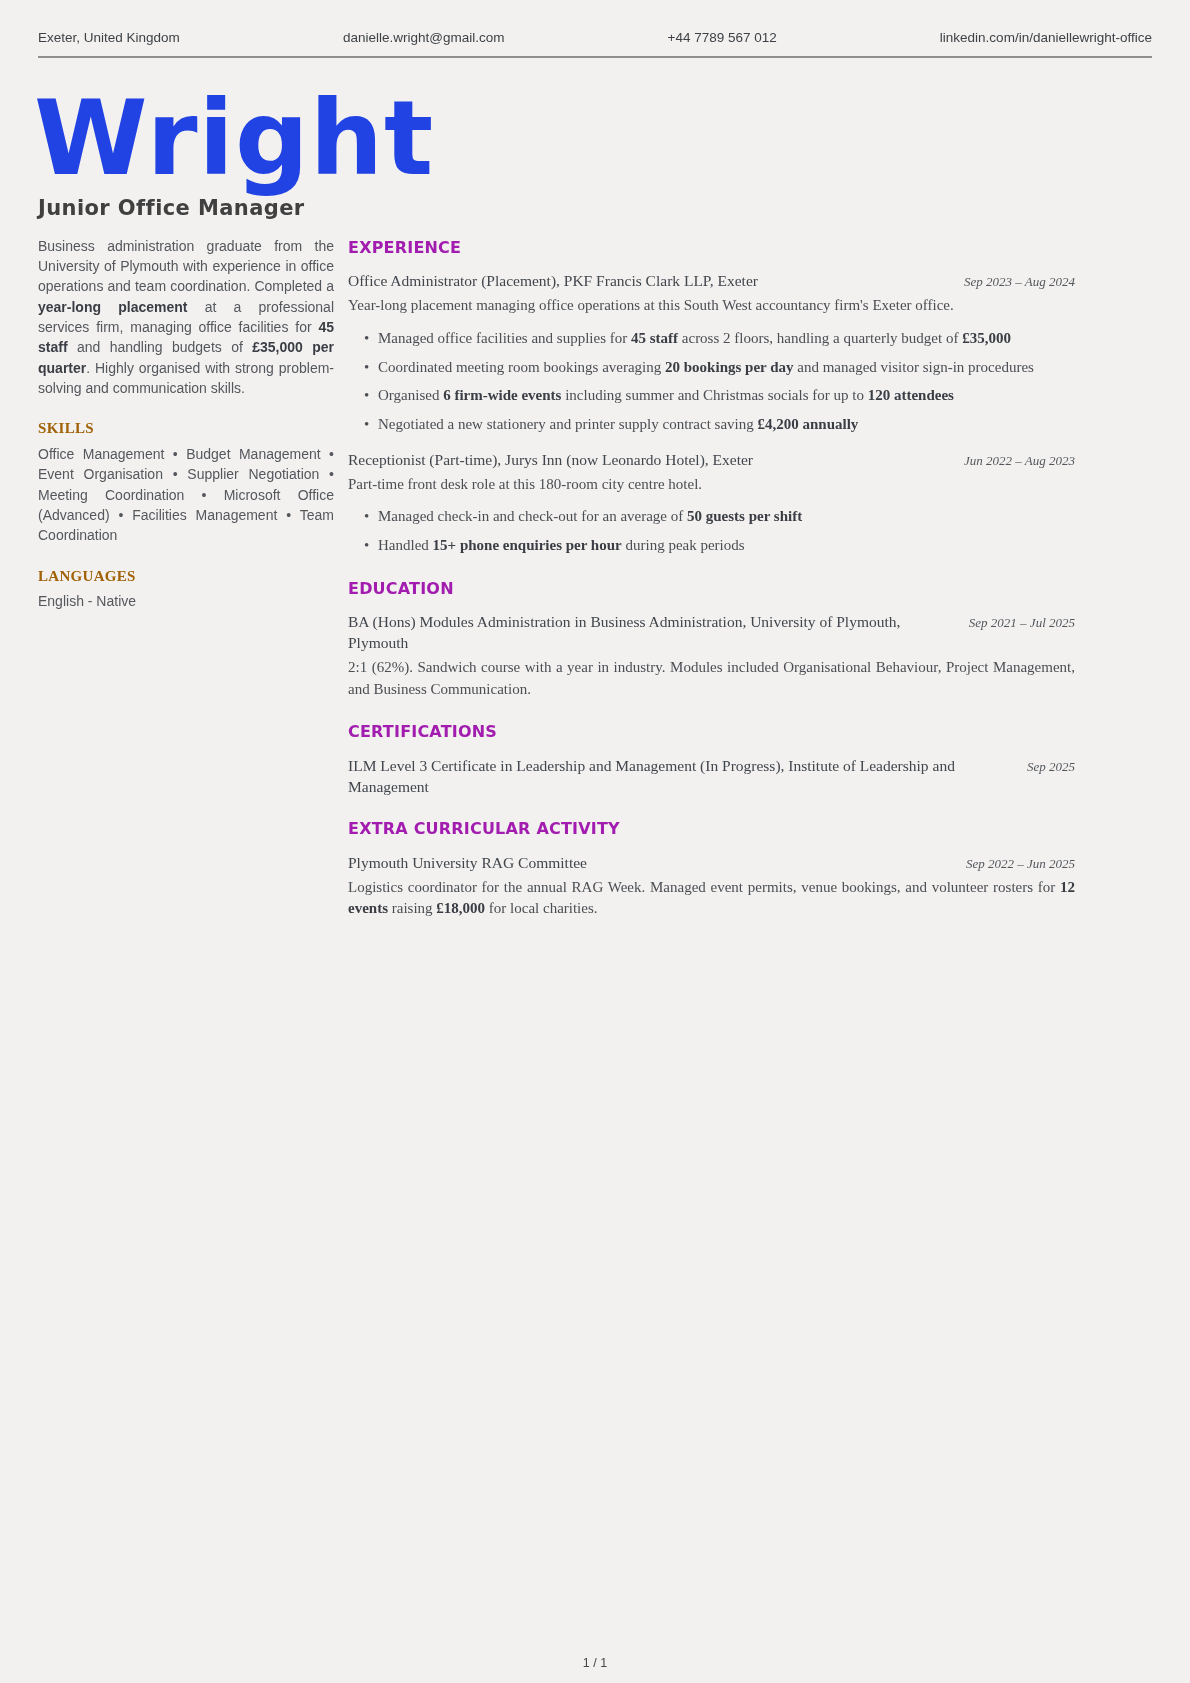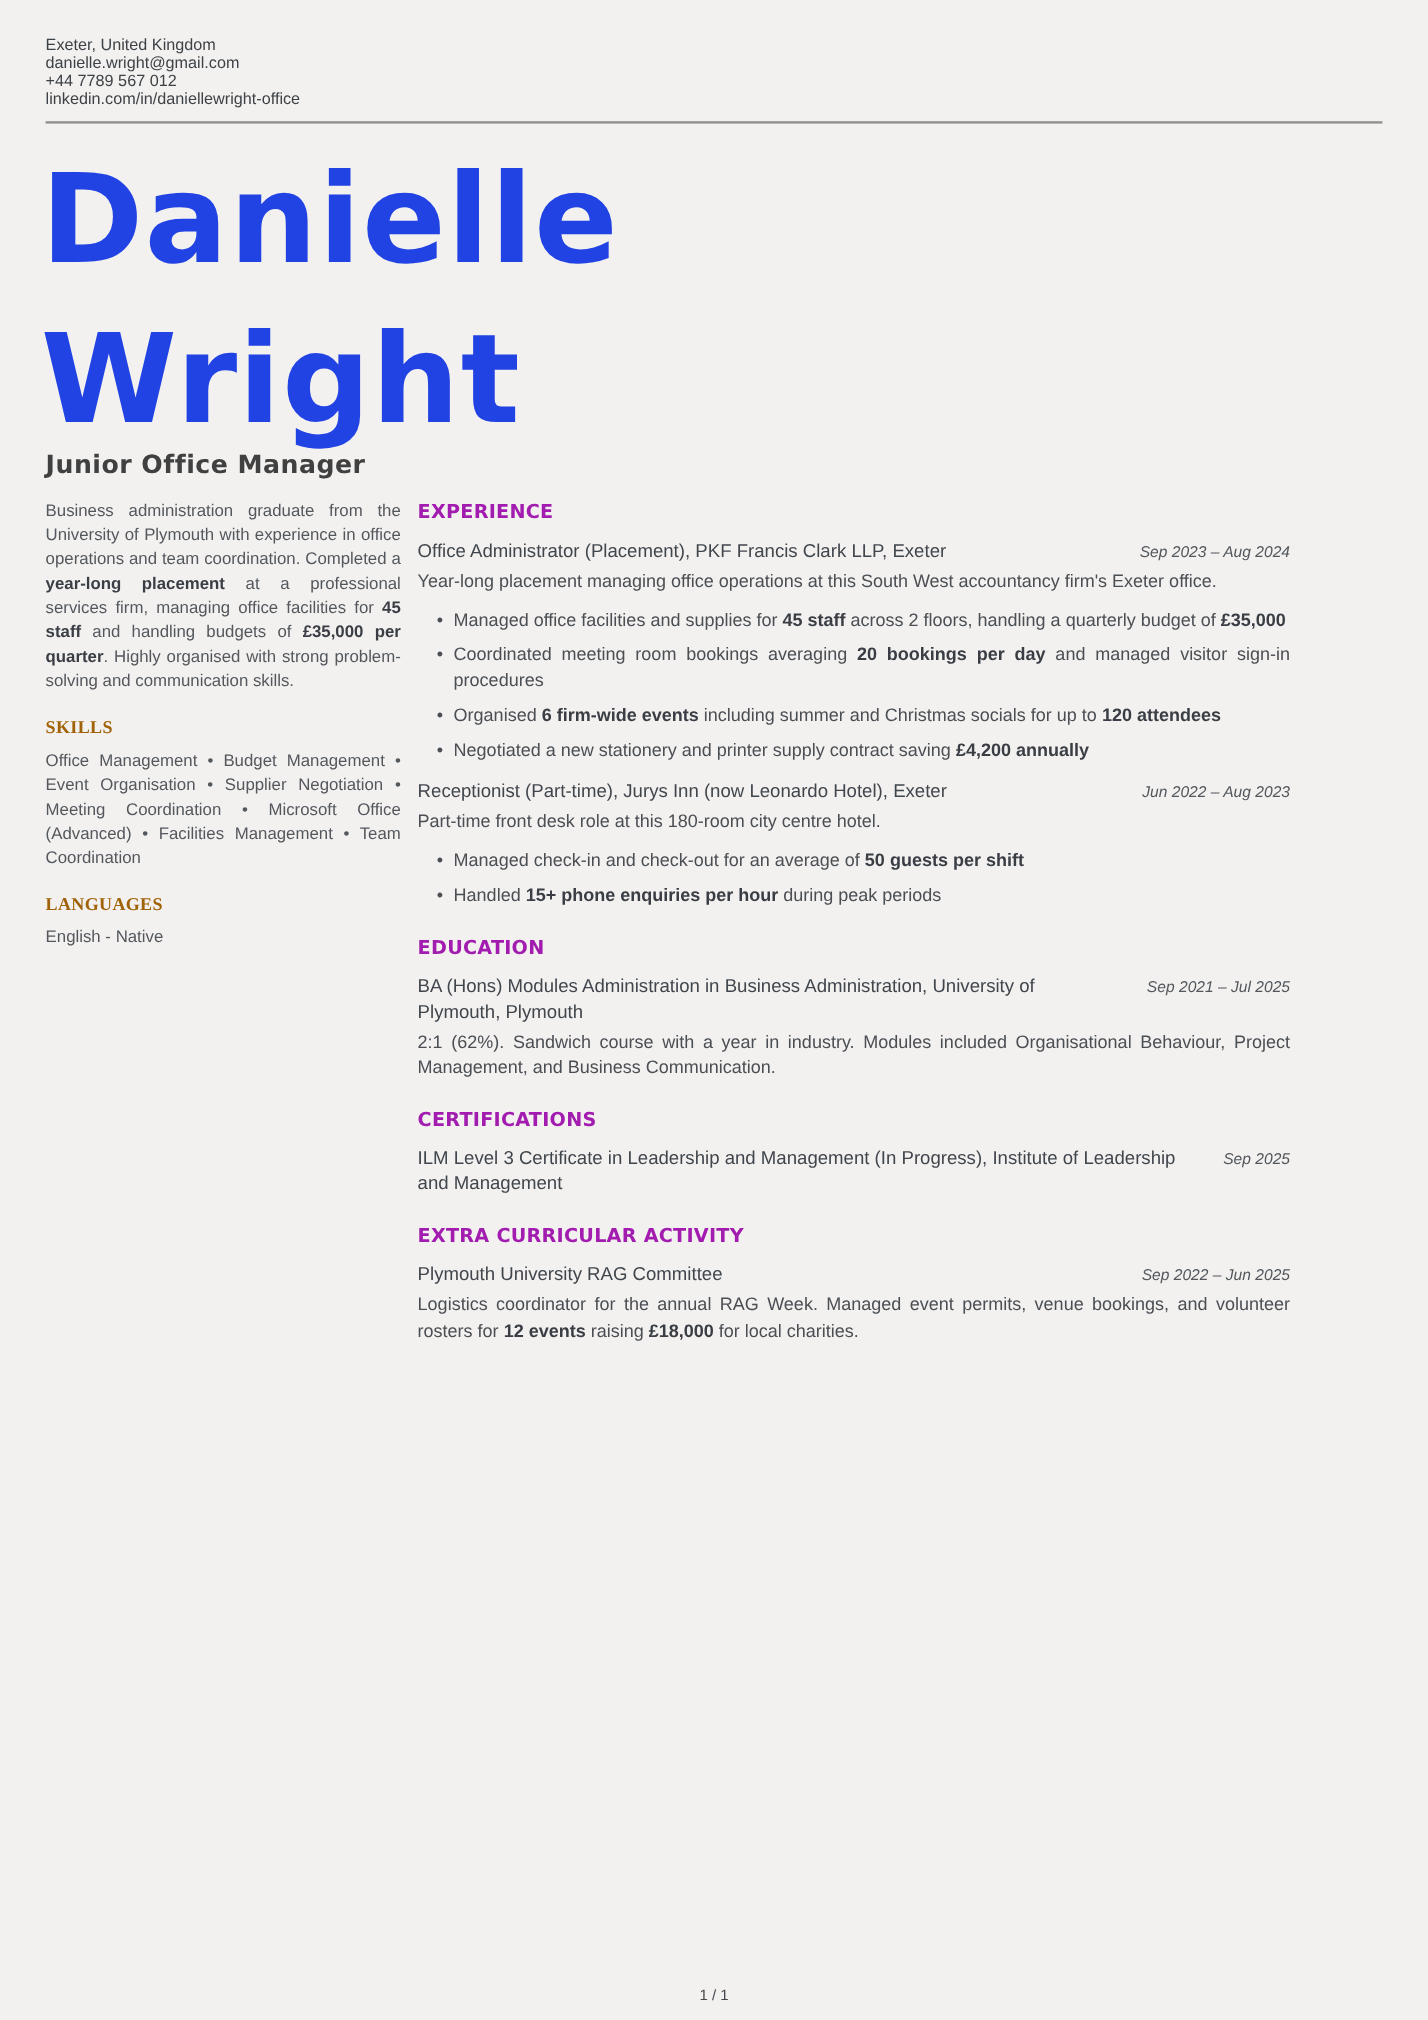--- a/index.html
+++ b/index.html
@@ -14,21 +14,20 @@
   }
   .page { position: relative; width: 1190px; height: 1683px; }
 
   
   .contact-bar {
     display: flex;
     justify-content: space-between;
     padding: 30px 38px 11px 38px;
     font-size: 13.5px;
     color: #3e4246;
-    flex-direction: column;
   }
   .rule {
     border: none;
     border-top: 2px solid #909090;
     margin: 0 38px;
   }
 
   
   .name {
     margin: 14px 0 0 34px;
@@ -80,21 +79,21 @@
     color: #4b4e53;
   }
   main h2 {
     font-family: "DejaVu Sans", "Liberation Sans", sans-serif;
     font-size: 16px;
     letter-spacing: 0.2px;
     color: #a21caf;
     margin: 0 0 12px 0;
   }
   section { margin-bottom: 20px; }
-  .entry { margin-bottom: 14px; }
+  .entry { margin-bottom: 14px; font-family: Liberation Serif, serif; }
   .entry-head {
     display: flex;
     justify-content: space-between;
     align-items: baseline;
   }
   .entry-role { font-size: 15.5px; color: #41464c; line-height: 1.35; }
   .entry-date {
     font-size: 13px;
     font-style: italic;
     color: #53575c;
@@ -135,21 +134,20 @@
 
   <div class="contact-bar">
     <span>Exeter, United Kingdom</span>
     <span>danielle.wright@gmail.com</span>
     <span>+44 7789 567 012</span>
     <span>linkedin.com/in/daniellewright-office</span>
   </div>
   <hr class="rule">
 
   <h1 class="name">
-    <span>Danielle</span>
     <span>Wright</span>
   </h1>
   <div class="role-title">Junior Office Manager</div>
 
   <div class="columns">
 
     <aside>
       <p class="summary"><span>Business administration graduate from the University of Plymouth with experience in office operations and team coordination. Completed a </span><b>year-long placement</b><span> at a professional services firm, managing office facilities for </span><b>45 staff</b><span> and handling budgets of </span><b>£35,000 per quarter</b><span>. Highly organised with strong problem-solving and communication skills.</span></p>
 
       <h3>SKILLS</h3>

